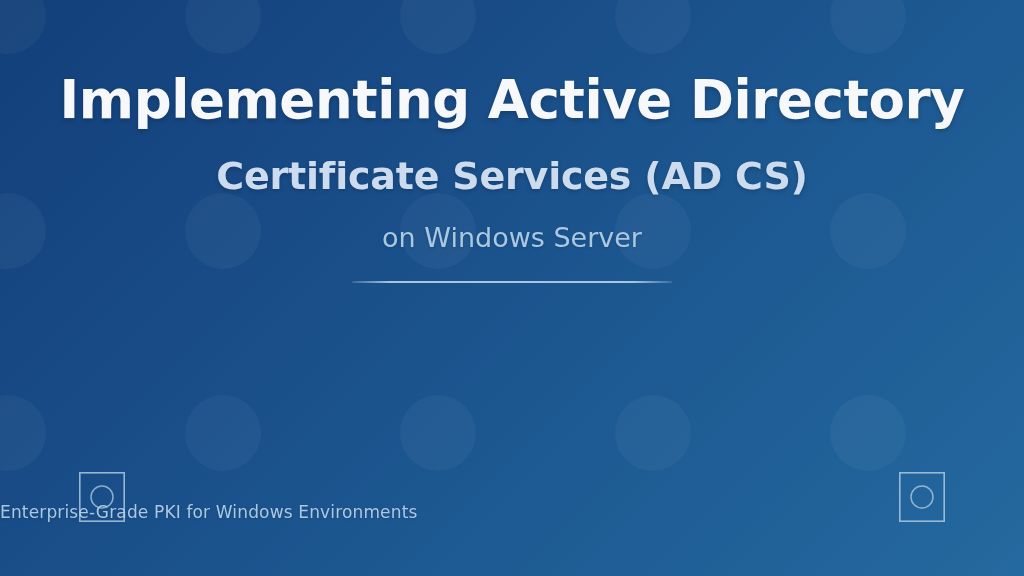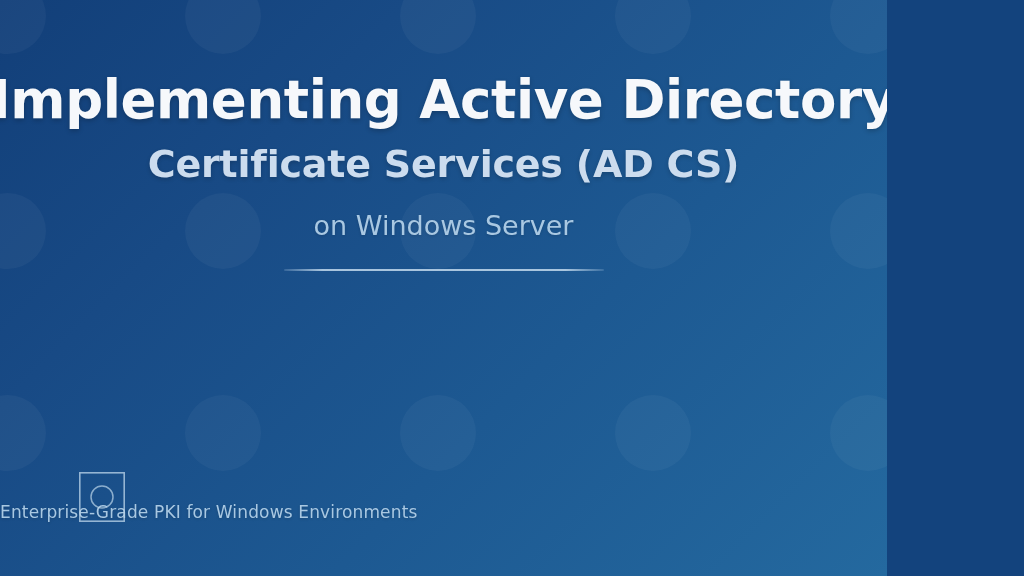--- a/index.html
+++ b/index.html
@@ -10,21 +10,21 @@
     overflow: hidden;
   }
 
   body {
     font-family: "DejaVu Sans", sans-serif;
     background: #13437d;
   }
 
   .slide {
     position: relative;
-    width: 887px;
+    width: 1024px;
     height: 576px;
     overflow: hidden;
     background: linear-gradient(135deg, #123f79 0%, #184a85 28%, #1d5992 62%, #24699f 100%);
   }
 
   
   .texture {
     position: absolute;
     inset: 0;
     pointer-events: none;
@@ -50,21 +50,21 @@
     font-weight: bold;
     line-height: 1.06;
     letter-spacing: -0.4px;
     color: #f6f8fb;
     text-align: center;
     text-shadow: 0 2px 5px rgba(0, 0, 0, 0.22);
     white-space: nowrap;
   }
 
   .subtitle {
-    margin-top: 16px;
+    margin-top: 28px;
     font-size: 38px;
     font-weight: bold;
     line-height: 1.06;
     letter-spacing: -0.2px;
     color: #ccdcee;
     text-align: center;
     text-shadow: 0 2px 4px rgba(0, 0, 0, 0.18);
     white-space: nowrap;
   }
 

